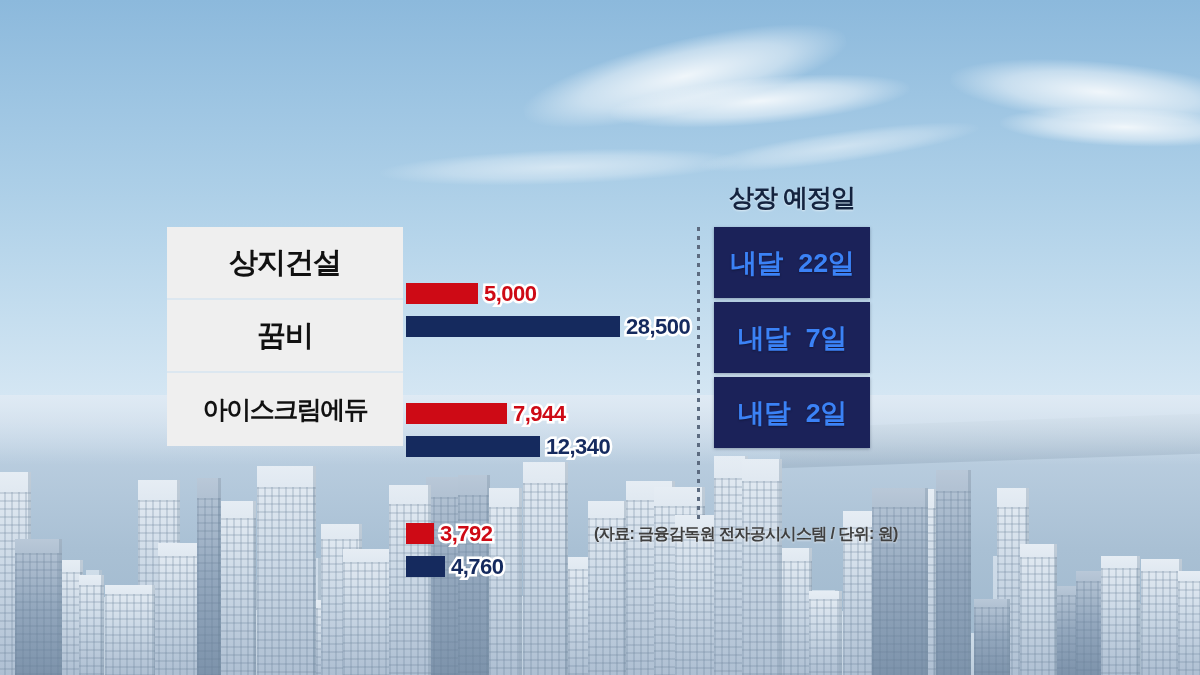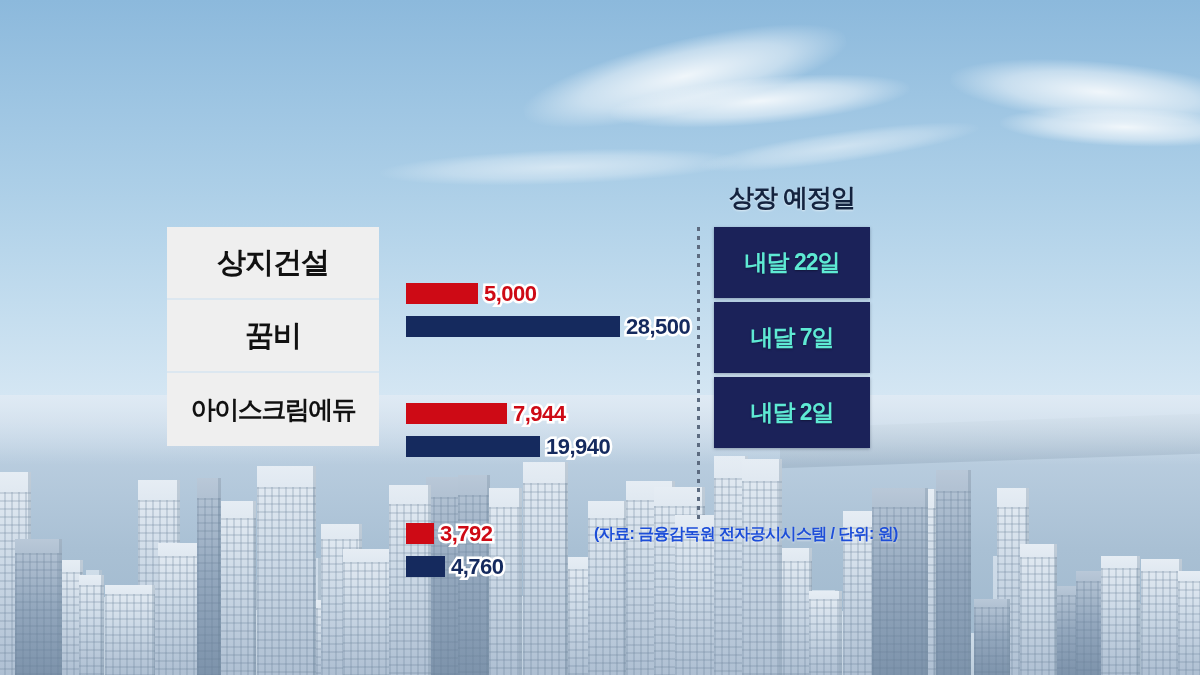--- a/index.html
+++ b/index.html
@@ -78,21 +78,21 @@
     position:absolute; left:0; top:10%; width:100%; height:90%;
     background-image:
       repeating-linear-gradient(90deg, rgba(105,128,152,.30) 0 2px, rgba(0,0,0,0) 2px 7px),
       repeating-linear-gradient(180deg, rgba(105,128,152,.28) 0 2px, rgba(0,0,0,0) 2px 8px);
     opacity:.8;
   }
 
   
   .panel {
     position:absolute; left:167px; top:227px;
-    width:212px;
+    width:236px;
     z-index:20;
     font-family:Liberation Mono, monospace;
   }
   .namerow {
     position:relative;
     height:73px;
     background:#efefef;
     display:flex; align-items:center; justify-content:center;
     border-bottom:2px solid #dce7f0;
   }
@@ -158,29 +158,30 @@
     letter-spacing:-1px;
     text-shadow:0 1px 2px rgba(255,255,255,.55);
   }
   .datebox {
     height:71px; margin-bottom:4px;
     background:#1b2259;
     display:flex; align-items:center; justify-content:center;
     box-shadow:0 1px 3px rgba(20,35,63,.35);
   }
   .datebox .dt {
-    color:#5eead4; font-size:23px; font-weight:bold; letter-spacing:-1px;
+    color:#3b82f6; font-size:27px; font-weight:bold; letter-spacing:-1px;
     white-space:nowrap;
     text-shadow:0 1px 2px rgba(0,0,0,.35);
+    font-family:Liberation Mono, monospace;
   }
 
   
   .source {
     position:absolute; left:594px; top:524px;
-    font-size:16px; font-weight:bold; color:#1d4ed8;
+    font-size:16px; font-weight:bold; color:#404040;
     letter-spacing:-.6px; white-space:nowrap;
     z-index:25;
     text-shadow:0 1px 2px rgba(255,255,255,.6);
   }
 </style>
 </head>
 <body>
 
 <div id="stage">
 
@@ -400,21 +401,21 @@
       <div class="bar red" style="width:72px"></div>
       <span class="vlabel red" style="left:78px">5,000</span>
       <div class="bar navy" style="width:214px"></div>
       <span class="vlabel navy" style="left:220px">28,500</span>
     </div>
 
     <div class="barrow">
       <div class="bar red" style="width:101px"></div>
       <span class="vlabel red" style="left:107px">7,944</span>
       <div class="bar navy" style="width:134px"></div>
-      <span class="vlabel navy" style="left:140px">19,940</span>
+      <span class="vlabel navy" style="left:140px">12,340</span>
     </div>
 
     <div class="barrow">
       <div class="bar red" style="width:28px"></div>
       <span class="vlabel red" style="left:34px">3,792</span>
       <div class="bar navy" style="width:39px"></div>
       <span class="vlabel navy" style="left:45px">4,760</span>
     </div>
 
 

